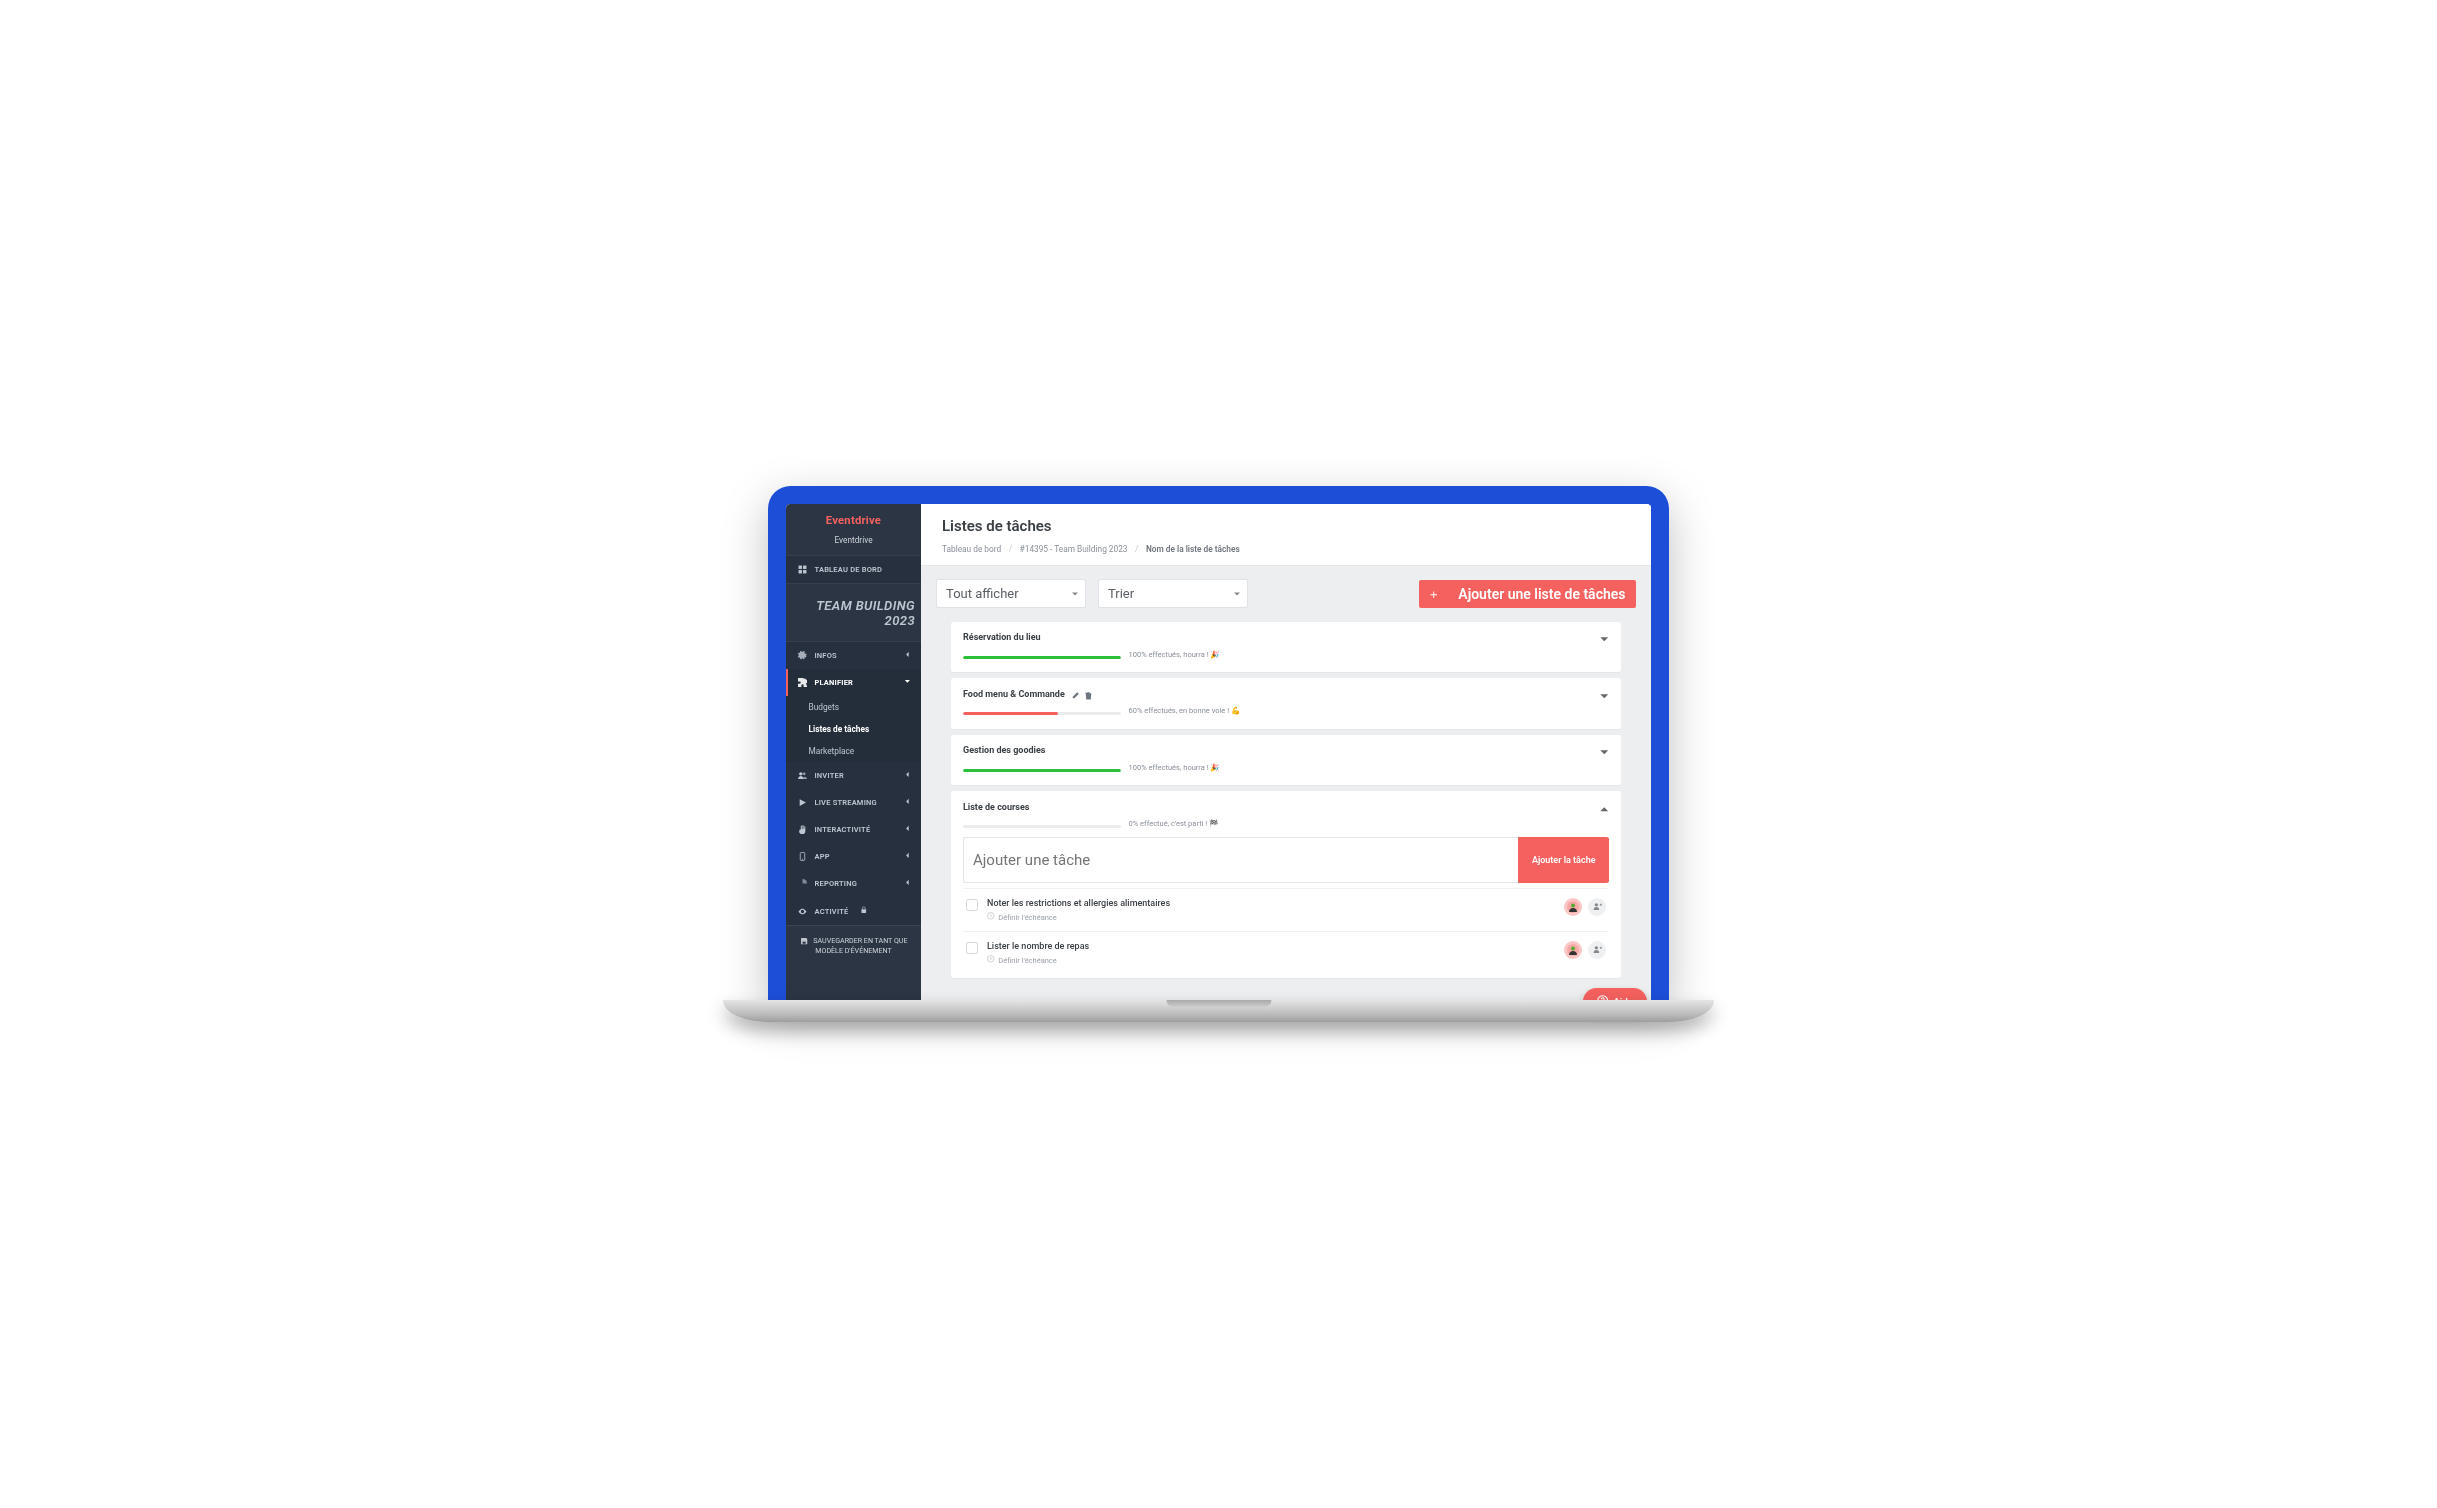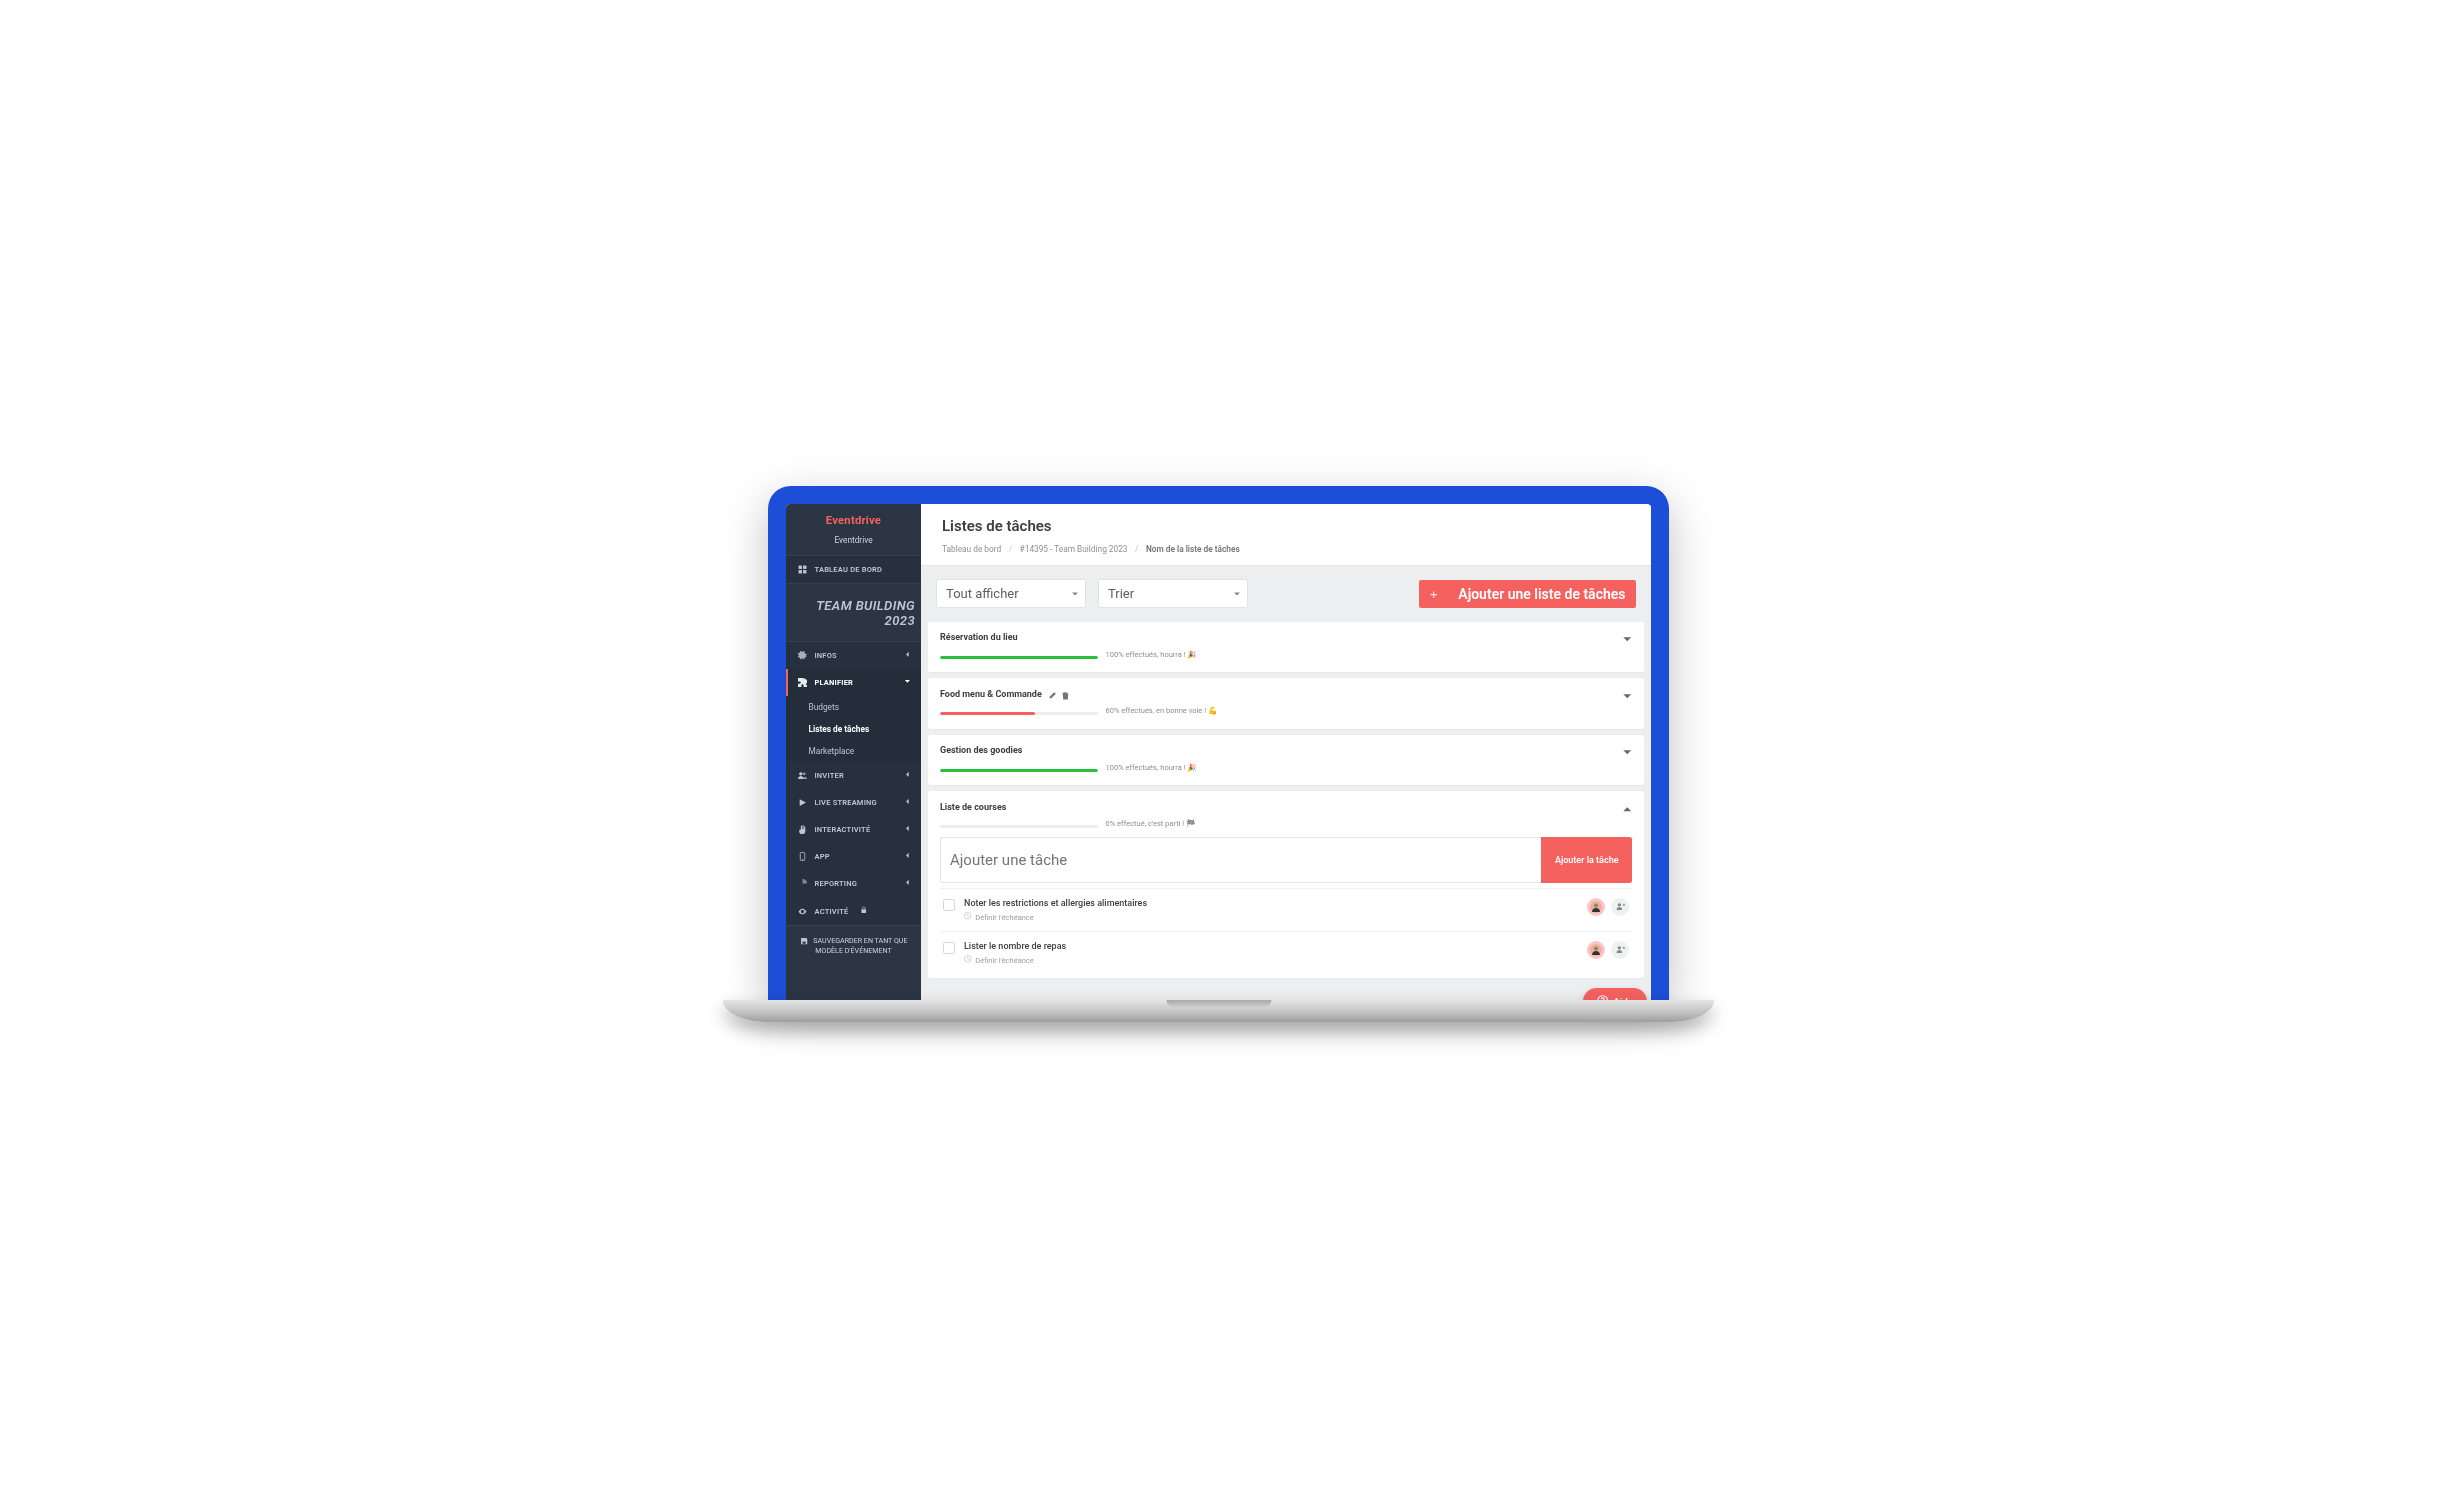--- a/index.html
+++ b/index.html
@@ -37,21 +37,21 @@
 .breadcrumb { font-size:8.3px; color:#8a9099; display:flex; gap:7.5px; align-items:center; }
 .breadcrumb .sep { color:#c4c8ce; }
 .breadcrumb .last { color:#6f757d; font-weight:600; }
 
 .controls { display:flex; gap:12px; padding:13.5px 15px 7.5px; align-items:center; }
 .select { background:#fff; border:0.8px solid #dfe2e6; border-radius:2.3px; padding:6px 19.5px 6px 9px; font-size:13px; color:#5a5f66; width:150px; position:relative; }
 .select::after { content:""; border-left:3px solid transparent; border-right:3px solid transparent; border-top:3.8px solid #888; position:absolute; right:7.5px; top:50%; transform:translateY(-50%); }
 .spacer { flex:1; }
 .btn-add { background:#f4615f; color:#fff; border:none; border-radius:2px; padding:6px 10.5px; font-size:14px; font-weight:600; display:flex; align-items:center; gap:21px; }
 
-.card { background:#fff; margin:6px 7px; border-radius:2.3px; padding:10.5px 12px 13.5px; position:relative; box-shadow:0 0.8px 0.8px rgba(0,0,0,.03); }
+.card { background:#fff; margin:6px 30px; border-radius:2.3px; padding:10.5px 12px 13.5px; position:relative; box-shadow:0 0.8px 0.8px rgba(0,0,0,.03); }
 .card-header { display:flex; align-items:center; gap:6px; margin-bottom:7.5px; }
 .card-title { font-size:9px; font-weight:700; color:#3a3f44; }
 .header-actions { display:flex; gap:4.5px; }
 .header-actions .sm-icon { width:9px; height:9px; cursor:pointer; color:#6f757d; }
 .card .chevron { position:absolute; right:12px; top:12px; width:10.5px; height:10.5px; color:#666; }
 .progress-row { display:flex; align-items:flex-end; gap:7.5px; }
 .progress-bar { flex:0 0 158px; height:3px; background:#eaecee; border-radius:2.3px; overflow:hidden; }
 .progress-fill { height:100%; border-radius:2.3px; }
 .progress-fill.green { background:#2dbf3a; }
 .progress-fill.red { background:#f4615f; }

